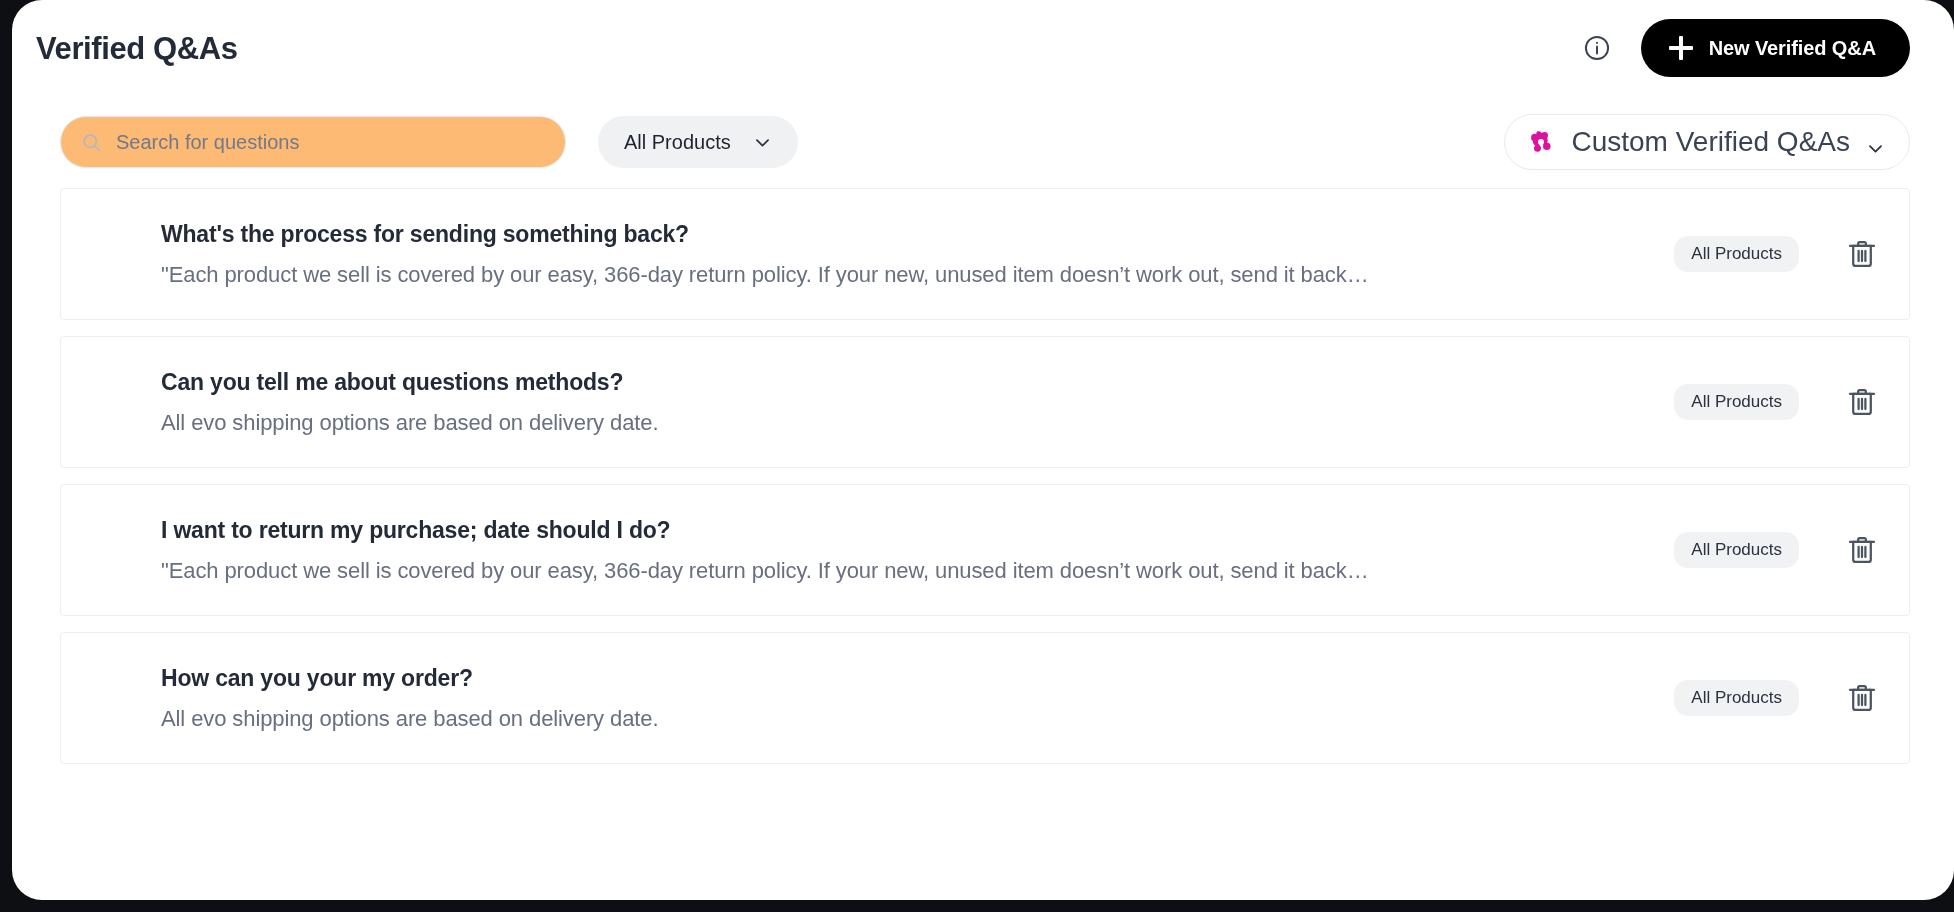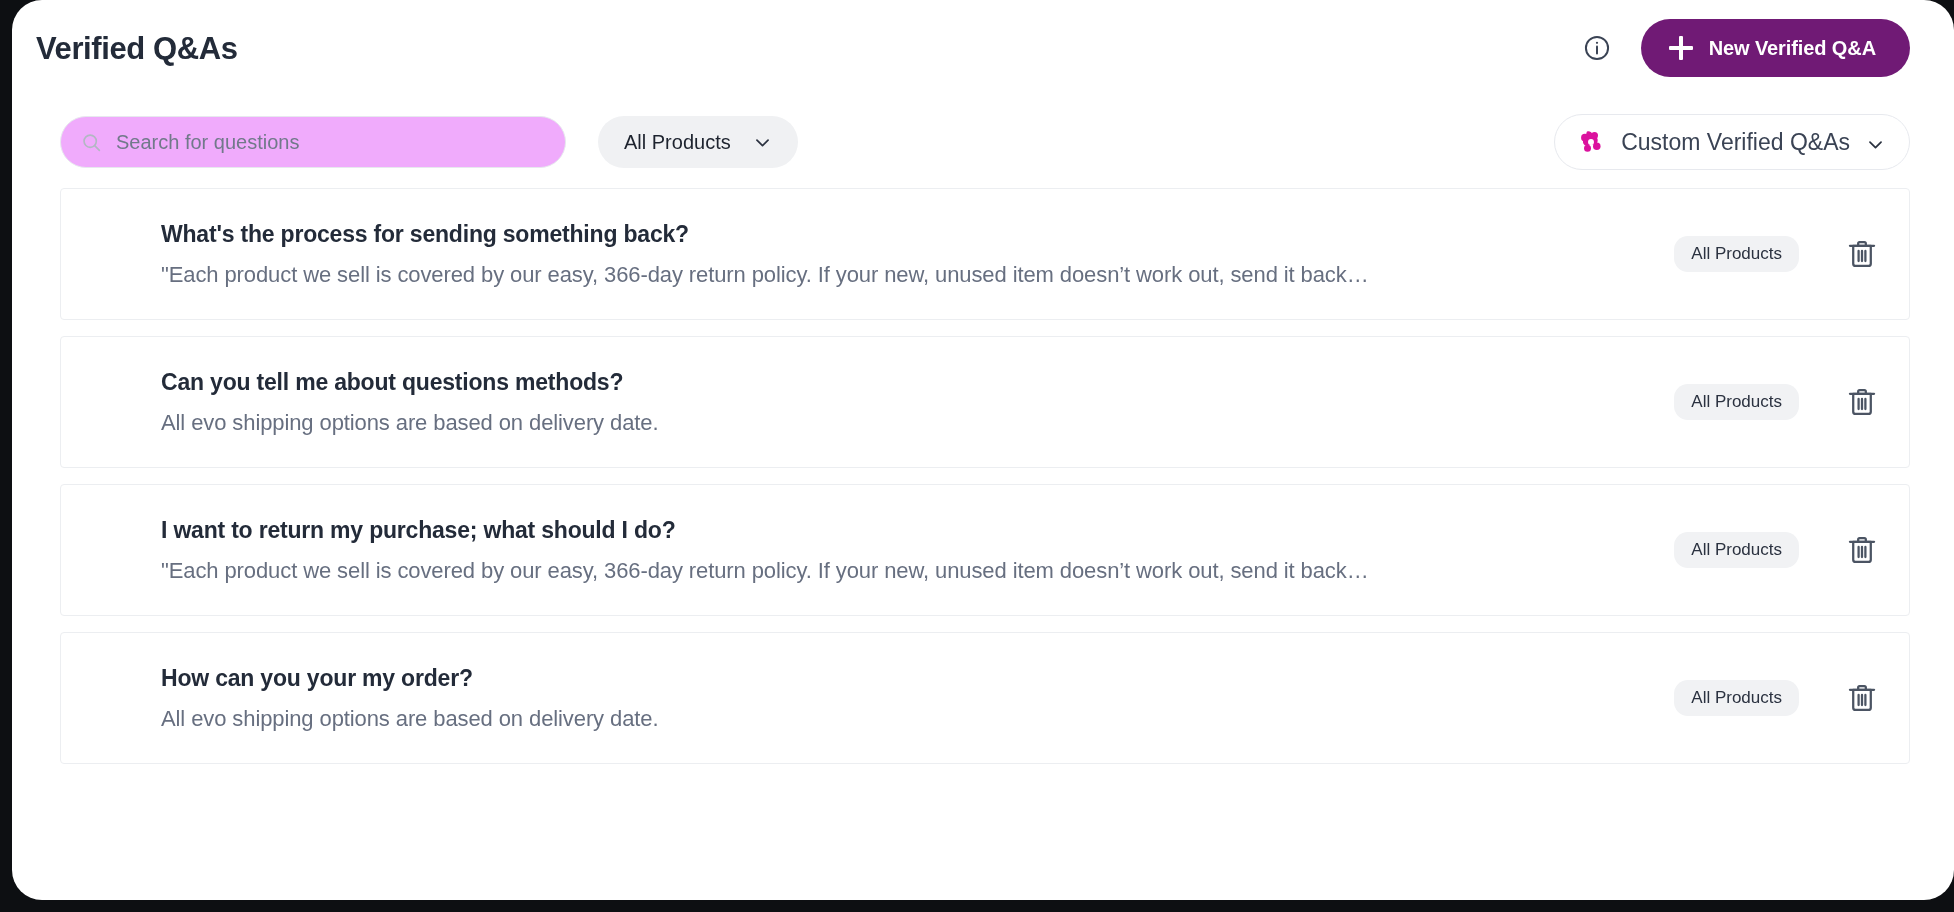--- a/index.html
+++ b/index.html
@@ -56,21 +56,21 @@
   }
 
   .new-btn {
     display: flex;
     align-items: center;
     gap: 16px;
     height: 58px;
     padding: 0 34px 0 28px;
     border: none;
     border-radius: 29px;
-    background: #701a75;
+    background: #000000;
     color: #ffffff;
     font-family: "Liberation Sans", sans-serif;
     font-size: 20px;
     font-weight: bold;
     letter-spacing: -0.1px;
     cursor: pointer;
     white-space: nowrap;
   }
 
   .plus-icon {
@@ -99,21 +99,21 @@
 
   .search-box {
     display: flex;
     align-items: center;
     gap: 14px;
     width: 506px;
     height: 52px;
     padding: 8px 20px;
     border: 1px solid #e7e9ee;
     border-radius: 26px;
-    background: #f0abfc;
+    background: #fdba74;
   }
 
   .search-icon { width: 21px; height: 21px; color: #b2b8c3; flex: 0 0 auto; }
 
   .search-input {
     border: none;
     outline: none;
     background: transparent;
     font-family: "Liberation Sans", sans-serif;
     font-size: 20px;
@@ -143,21 +143,21 @@
     display: flex;
     align-items: center;
     gap: 16px;
     height: 56px;
     margin-left: auto;
     padding: 0 24px 0 22px;
     border: 1px solid #e7e9ee;
     border-radius: 28px;
     background: #ffffff;
     font-family: "Liberation Sans", sans-serif;
-    font-size: 23px;
+    font-size: 28px;
     color: #3a4354;
     cursor: pointer;
     white-space: nowrap;
   }
 
   .brand-logo { width: 28px; height: 28px; flex: 0 0 auto; }
 
   .chev { width: 19px; height: 19px; color: #2b3240; flex: 0 0 auto; }
 
   
@@ -323,21 +323,21 @@
           <path d="M5.8 6.2 h12.4 v12.6 a1.6 1.6 0 0 1 -1.6 1.6 H7.4 a1.6 1.6 0 0 1 -1.6 -1.6 Z"></path>
           <path d="M9.6 9.8 V17"></path>
             <path d="M12 9.8 V17"></path>
             <path d="M14.4 9.8 V17"></path>
         </svg>
       </button>
     </div>
 
     <div class="card">
       <div class="card-body">
-        <div class="card-question">I want to return my purchase; what should I do?</div>
+        <div class="card-question">I want to return my purchase; date should I do?</div>
         <div class="card-answer">"Each product we sell is covered by our easy, 366-day return policy. If your new, unused item doesn’t work out, send it back…</div>
       </div>
       <span class="card-badge">All Products</span>
       <button class="trash-btn">
         <svg viewBox="0 0 24 24" fill="none" stroke="currentColor" stroke-width="1.6" stroke-linecap="round" stroke-linejoin="round">
           <path d="M3.5 6.2 H20.5"></path>
           <path d="M9.3 6.2 V4.6 a1 1 0 0 1 1-1 h3.4 a1 1 0 0 1 1 1 V6.2"></path>
           <path d="M5.8 6.2 h12.4 v12.6 a1.6 1.6 0 0 1 -1.6 1.6 H7.4 a1.6 1.6 0 0 1 -1.6 -1.6 Z"></path>
           <path d="M9.6 9.8 V17"></path>
             <path d="M12 9.8 V17"></path>

